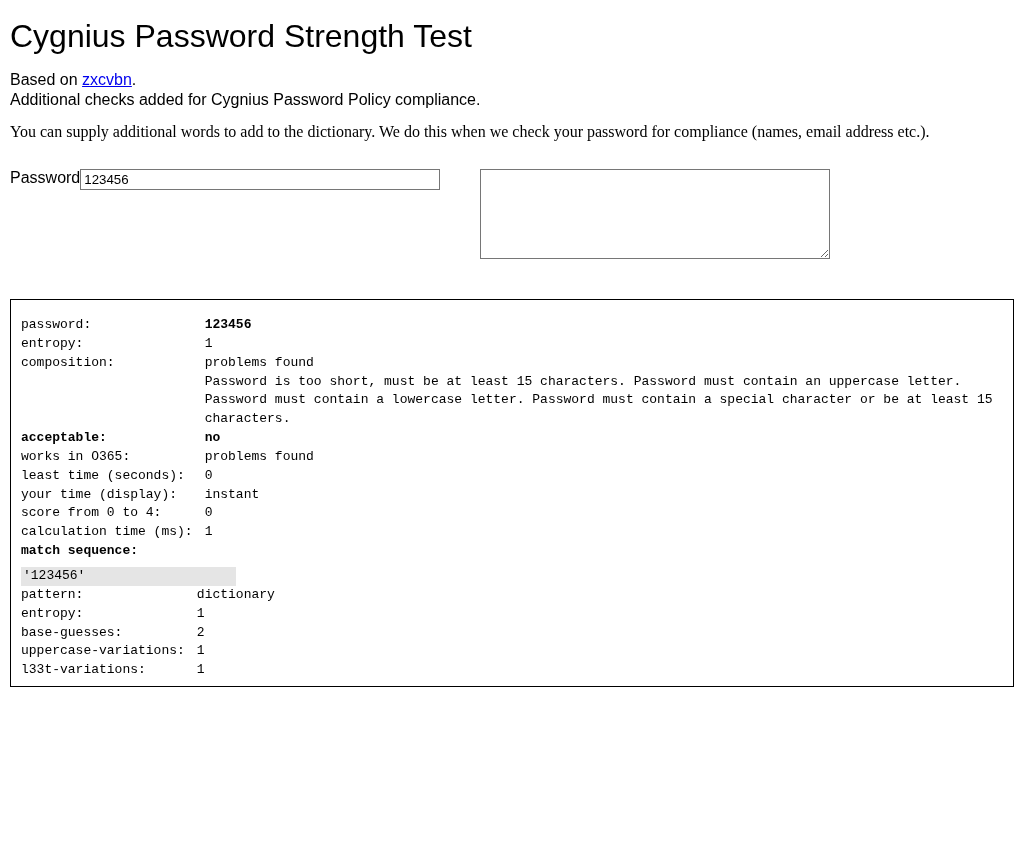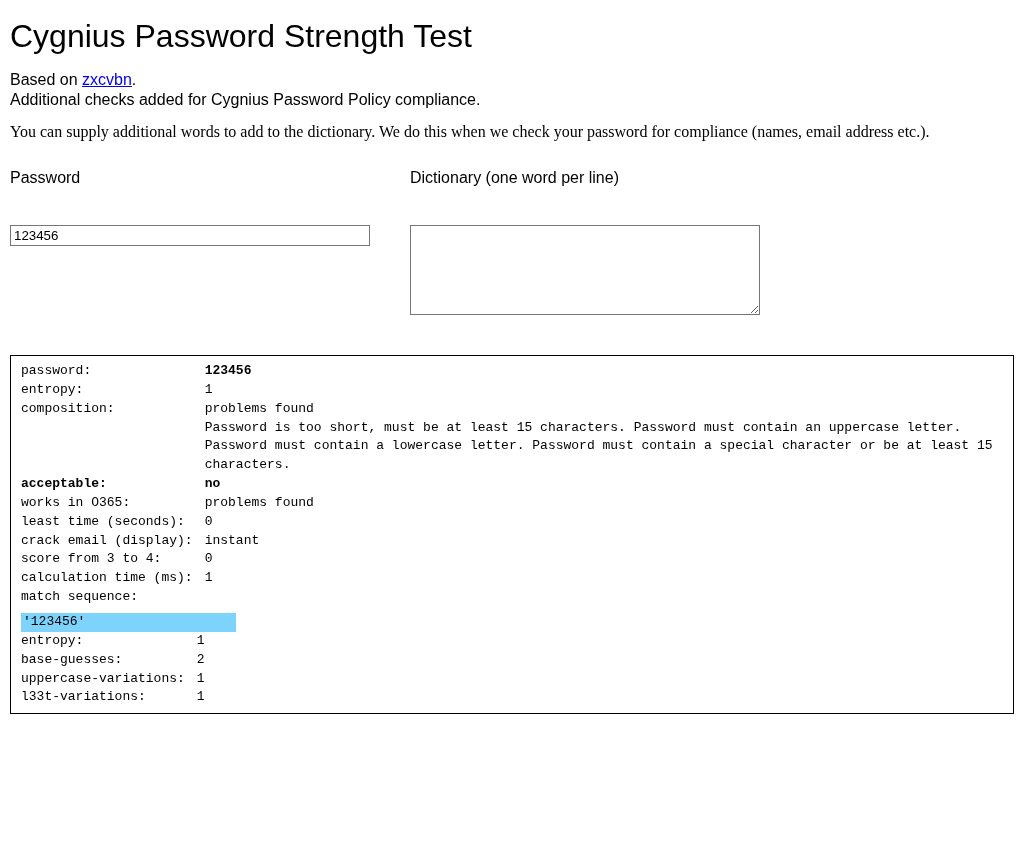--- a/index.html
+++ b/index.html
@@ -20,21 +20,21 @@
   a { color: #0000ee; text-decoration: underline; }
   p { margin: 0 0 2px 0; }
   .intro-block { }
   .intro-block2 { margin-top: 14px; margin-bottom: 28px; font-family: Liberation Serif, serif; }
   .form-row {
     display: flex;
     gap: 40px;
     align-items: flex-start;
     margin-bottom: 40px;
   }
-  .form-col { display: flex; flex-direction: column; gap: 36px; }
+  .form-col { display: flex; flex-direction: row; }
   label { margin-bottom: 2px; }
   input[type="text"] {
     width: 360px;
     padding: 2px 3px;
     font-family: Arial, Helvetica, sans-serif;
     font-size: 13.3px;
     border: 1px solid #767676;
     background: #fff;
   }
   textarea {
@@ -42,41 +42,41 @@
     height: 90px;
     padding: 2px 3px;
     font-family: Arial, Helvetica, sans-serif;
     font-size: 13.3px;
     border: 1px solid #767676;
     background: #fff;
     resize: both;
   }
   .results-box {
     border: 1px solid #000;
-    padding: 6px 10px 6px 10px;
+    padding: 16px 10px 6px 10px;
     font-family: "Courier New", Courier, monospace;
     font-size: 13px;
     line-height: 1.45;
   }
   .kv-table { border-collapse: collapse; }
   .kv-table td {
     vertical-align: top;
     padding: 0 4px 0 0;
     white-space: nowrap;
   }
   .kv-table td.val { white-space: normal; }
   .kv-table td.key { padding-right: 12px; }
   .multiline { white-space: pre; }
   .bold { font-weight: bold; }
   .match-seq-title {
-    font-weight: normal;
+    font-weight: bold;
     margin-top: 12px;
   }
   .match-token-bar {
-    background: #7dd3fc;
+    background: #e5e5e5;
     display: inline-block;
     min-width: 215px;
     padding: 0 2px;
   }
   .match-section { margin-top: 6px; }
 </style>
 </head>
 <body>
 
 <h1>Cygnius Password Strength Test</h1>
@@ -91,21 +91,20 @@
 <div class="intro-block2">
   <p>You can supply additional words to add to the dictionary. We do this when we check your password for compliance (names, email address etc.).</p>
 </div>
 
 <div class="form-row">
   <div class="form-col">
     <label>Password</label>
     <input type="text" value="123456" style="">
   </div>
   <div class="form-col">
-    <label>Dictionary (one word per line)</label>
     <textarea style=""></textarea>
   </div>
 </div>
 
 <div class="results-box">
   <table class="kv-table">
     <tbody>
         <tr>
       <td class="key">password:</td>
       <td class="val bold">123456</td>
@@ -131,41 +130,45 @@
     </tr>
     <tr>
       <td class="key">works in O365:</td>
       <td class="val">problems found</td>
     </tr>
     <tr>
       <td class="key">least time (seconds):</td>
       <td class="val">0</td>
     </tr>
     <tr>
-      <td class="key">crack email (display):</td>
+      <td class="key">your time (display):</td>
       <td class="val">instant</td>
     </tr>
     <tr>
-      <td class="key">score from 3 to 4:</td>
+      <td class="key">score from 0 to 4:</td>
       <td class="val">0</td>
     </tr>
     <tr>
       <td class="key">calculation time (ms):</td>
       <td class="val">1</td>
     </tr>
     <tr>
       <td class="key match-seq-title" colspan="2">match sequence:</td>
     </tr>
   </tbody>
     </table>
 
   <div class="match-section">
     <span class="match-token-bar">'123456'</span>
     <table class="kv-table">
       <tbody>
+          <tr>
+        <td class="key">pattern:</td>
+        <td class="val">dictionary</td>
+      </tr>
       <tr>
         <td class="key">entropy:</td>
         <td class="val">1</td>
       </tr>
       <tr>
         <td class="key">base-guesses:</td>
         <td class="val">2</td>
       </tr>
       <tr>
         <td class="key">uppercase-variations:</td>

